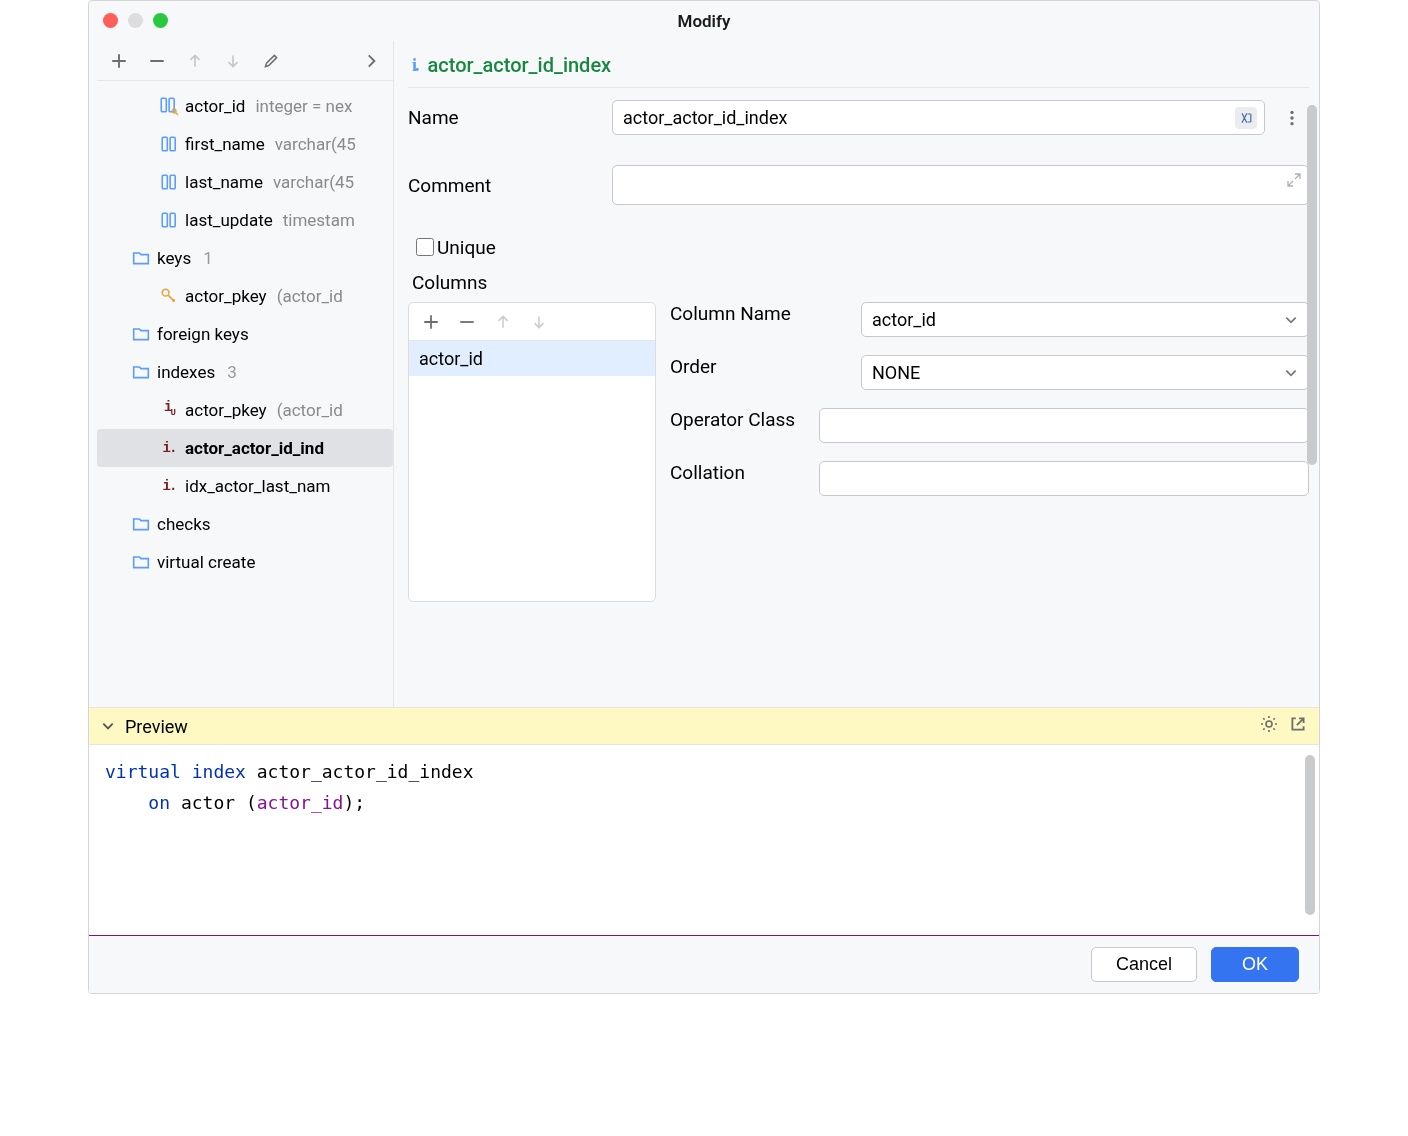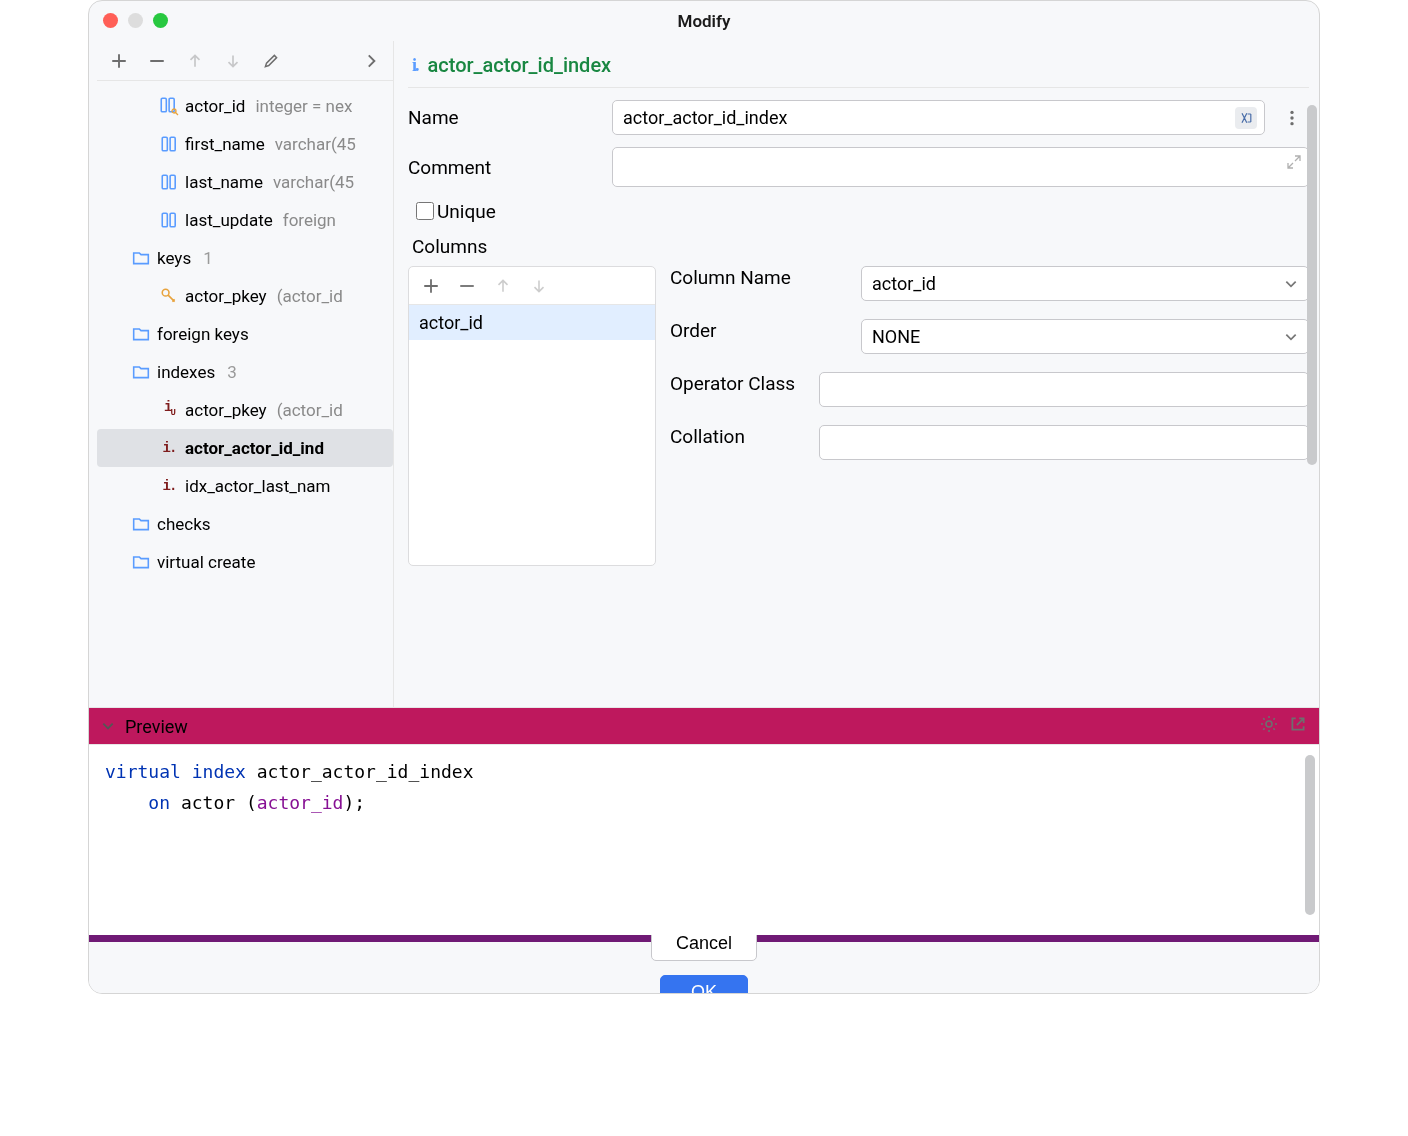--- a/index.html
+++ b/index.html
@@ -10,21 +10,21 @@
     background: #fff;
     color: #000;
     overflow: hidden;
   }
   .window {
     width: 1232px;
     height: 994px;
     margin: 0 auto;
     background: #f7f8fa;
     border: 1px solid #d5d5d5;
-    border-radius: 14px;
+    border-radius: 4px;
     display: flex;
     flex-direction: column;
     overflow: hidden;
     position: relative;
   }
   
   .titlebar {
     height: 40px;
     display: flex;
     align-items: center;
@@ -125,21 +125,21 @@
     font-size: 20px;
     font-weight: 500;
   }
   .form {
     padding-top: 12px;
   }
   .form-row {
     display: flex;
     align-items: center;
     gap: 14px;
-    margin-bottom: 12px;
+    margin-bottom: 30px;
   }
   .form-row .flabel {
     width: 190px;
     font-size: 19px;
     color: #000;
   }
   .form-row .fctrl {
     flex: 1;
     display: flex;
     align-items: center;
@@ -238,21 +238,21 @@
     background:#c9cacc;
     border-radius:5px;
   }
   
   .preview-header {
     display:flex;
     align-items:center;
     gap:10px;
     padding: 6px 12px;
     font-size: 18px;
-    background:#be185d;
+    background:#fef9c3;
     border-top: 1px solid #e6e6e6;
     border-bottom: 1px solid #e6e6e6;
   }
   .preview-header .spacer { flex:1; }
   .preview-body {
     background:#fff;
     padding: 12px 16px;
     font-family: ui-monospace, Menlo, Consolas, monospace;
     font-size: 18px;
     height: 190px;
@@ -267,26 +267,25 @@
     right:4px; top:10px;
     width:10px; height:160px;
     background:#c9cacc;
     border-radius:5px;
   }
   
   .footer {
     height: 58px;
     display:flex;
     align-items:center;
-    justify-content:center;
+    justify-content:flex-end;
     gap: 14px;
     padding: 0 20px;
     background:#f7f8fa;
-    border-top: 7px solid #701a75;
-    flex-direction: column;
+    border-top: 1px solid #701a75;
   }
   .btn {
     font-size: 18px;
     padding: 6px 24px;
     border-radius: 5px;
     border: 1px solid #c8c8cc;
     background:#fff;
   }
   .btn.primary {
     background:#3574f0;
@@ -393,21 +392,21 @@
           </div>
           <div class="tree-row indent2">
             <span class="ind"></span>
             <span class="icon">
               <svg class="icon-svg ic-col" viewBox="0 0 16 16">
                 <rect x="2" y="2" width="4.5" height="12" rx="1" fill="none" stroke="currentColor" stroke-width="1.4"></rect>
                 <rect x="9" y="2" width="4.5" height="12" rx="1" fill="none" stroke="currentColor" stroke-width="1.4"></rect>
               </svg>
             </span>
             <span class="label">last_update</span>
-            <span class="type">foreign</span>
+            <span class="type">timestam</span>
           </div>
           <div class="tree-row indent1">
             <span class="ind"></span>
             <span class="icon">
               <svg class="icon-svg ic-folder" viewBox="0 0 16 16">
                 <path d="M1.5 3.5h5l1.5 1.5h6.5v8h-13z" fill="none" stroke="currentColor" stroke-width="1.4"></path>
               </svg>
             </span>
             <span class="label">keys</span>
             <span class="count">1</span>

